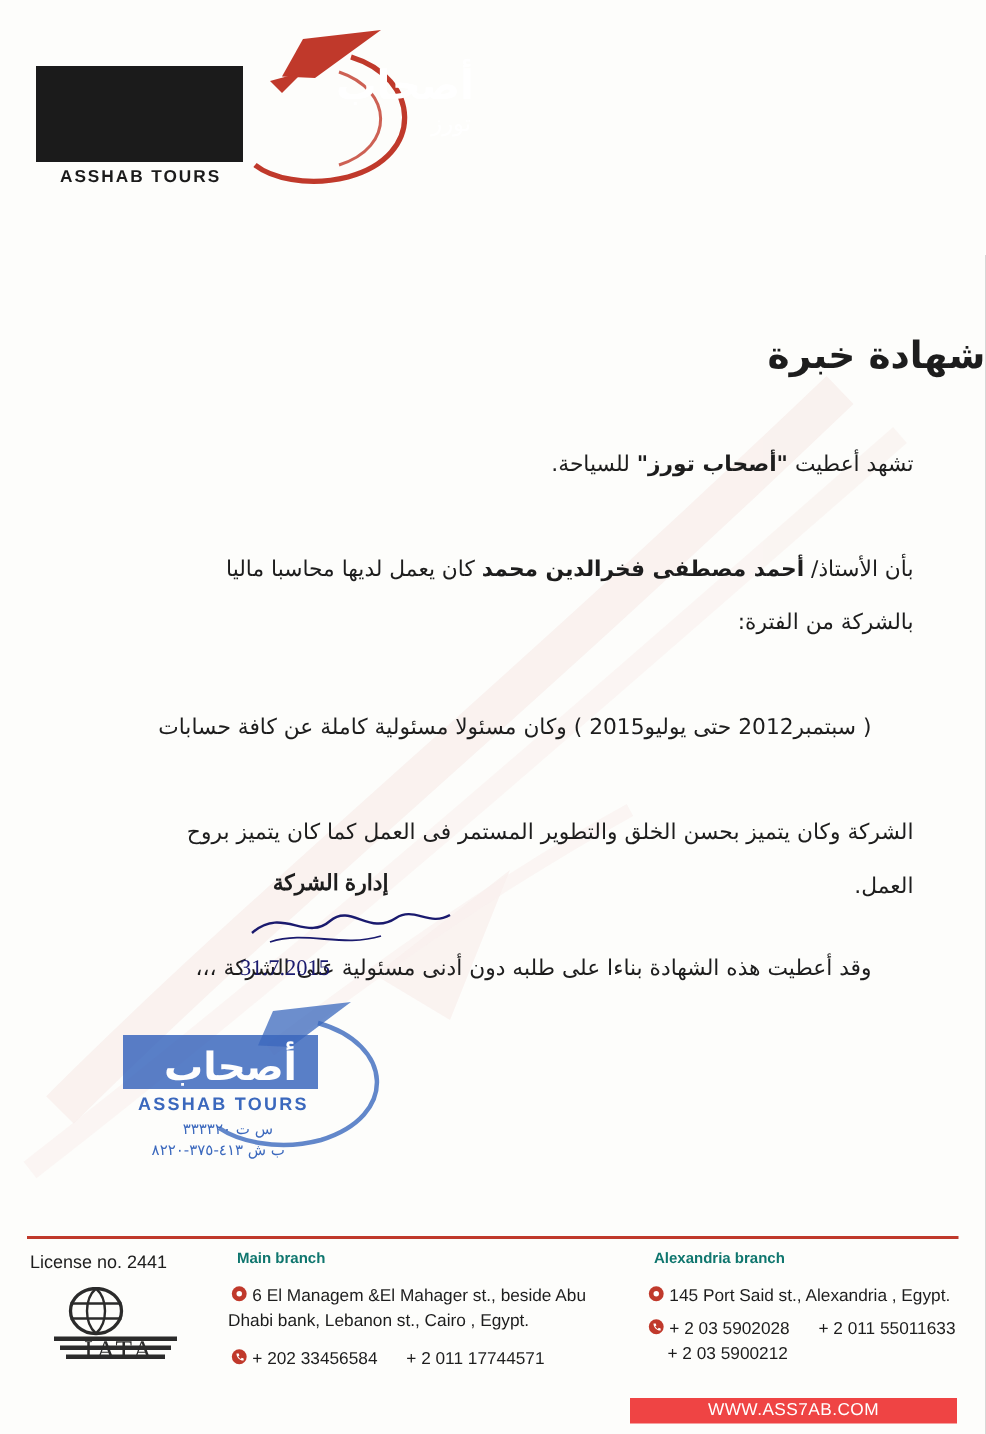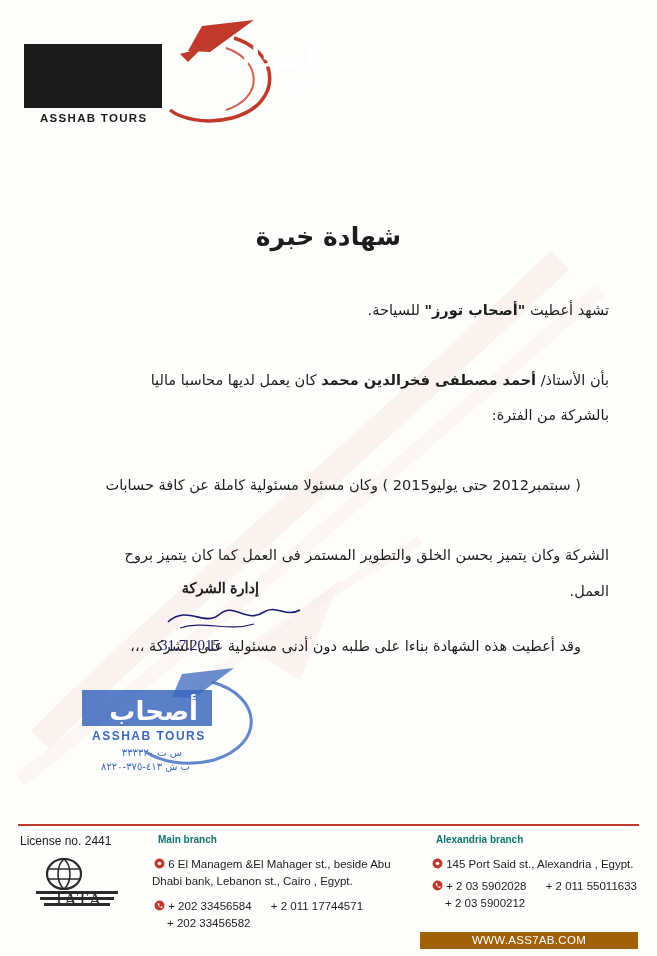--- a/index.html
+++ b/index.html
@@ -71,21 +71,20 @@
     position: absolute;
     left: 60px; top: 0;
     width: 240px; height: 112px;
   }
 
   
   .cert-title {
     position: absolute;
     top: 222px;
     left: 0; right: 0;
-    text-align: center;
     font-size: 25px;
     font-weight: bold;
     direction: rtl;
     font-family: "DejaVu Sans", sans-serif;
   }
   .body-wrap {
     position: absolute;
     right: 48px;
     top: 296px;
     width: 560px;
@@ -210,21 +209,21 @@
     text-align: center;
     line-height: 13px;
     margin-right: 5px;
     vertical-align: -2px;
     font-family: "Liberation Serif", serif;
   }
   .web-bar {
     position: absolute;
     left: 420px; top: 104px;
     width: 218px; height: 17px;
-    background: #a16207;
+    background: #ef4444;
     color: #fff;
     font-size: 11.5px;
     line-height: 17px;
     text-align: center;
     box-sizing: border-box;
     letter-spacing: 0.3px;
   }
 </style>
 </head>
 <body>
@@ -320,23 +319,20 @@
     </div>
     <div class="ph main-ph">
       <div>
         <svg class="pin" viewBox="0 0 12 12">
           <circle cx="6" cy="6" r="5.4" fill="#c0392b"></circle>
           <path d="M4 3.6 l1.6 0 0.5 1.4 -0.9 0.7 c0.4 0.9 1 1.5 1.9 1.9 l0.7 -0.9 1.4 0.5 0 1.6 c-2.6 0.2 -5.4 -2.6 -5.2 -5.2z" fill="#fff"></path>
         </svg>
         <span>+ 202 33456584</span>
         &nbsp;&nbsp;&nbsp;&nbsp;
         <span>+ 2 011 17744571</span>
-      </div>
-      <div style="padding-left:15px;">
-        <span>+ 202 33456582</span>
       </div>
     </div>
 
     <div class="branch-title alex-branch-title">Alexandria branch</div>
     <div class="addr alex-addr">
       <svg class="pin" viewBox="0 0 12 12">
         <circle cx="6" cy="6" r="5.4" fill="#c0392b"></circle>
           <circle cx="6" cy="6" r="2" fill="#fff"></circle>
       </svg>
       <span>145 Port Said st., Alexandria , Egypt.</span>

